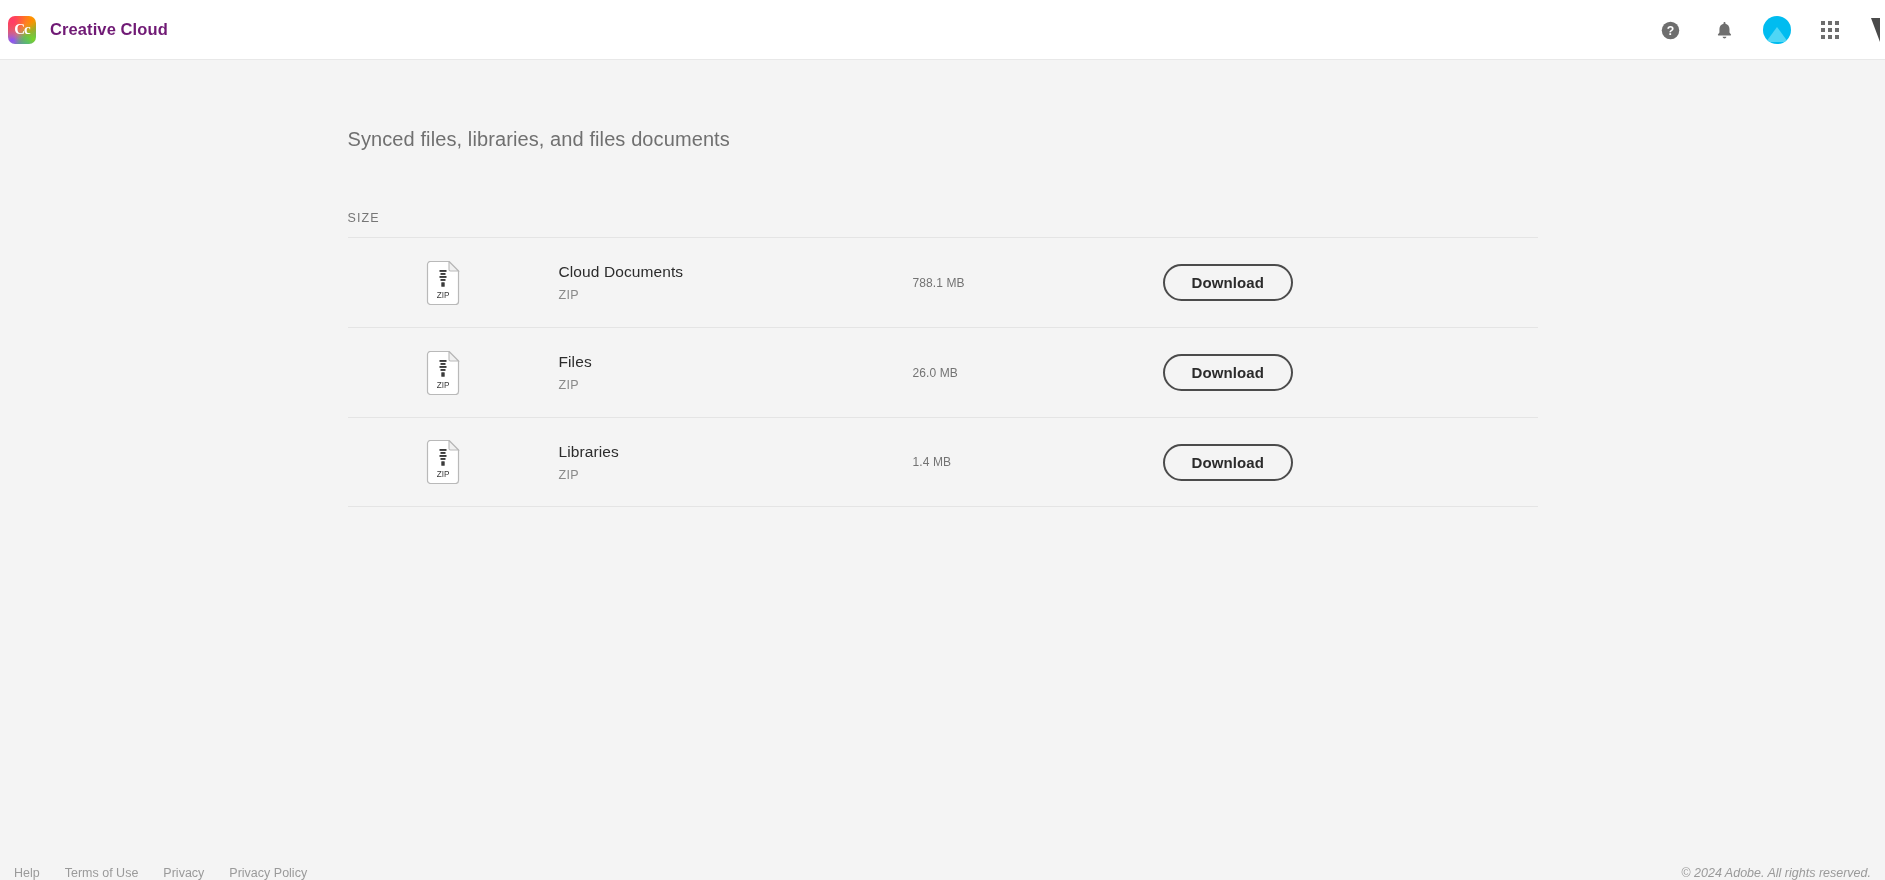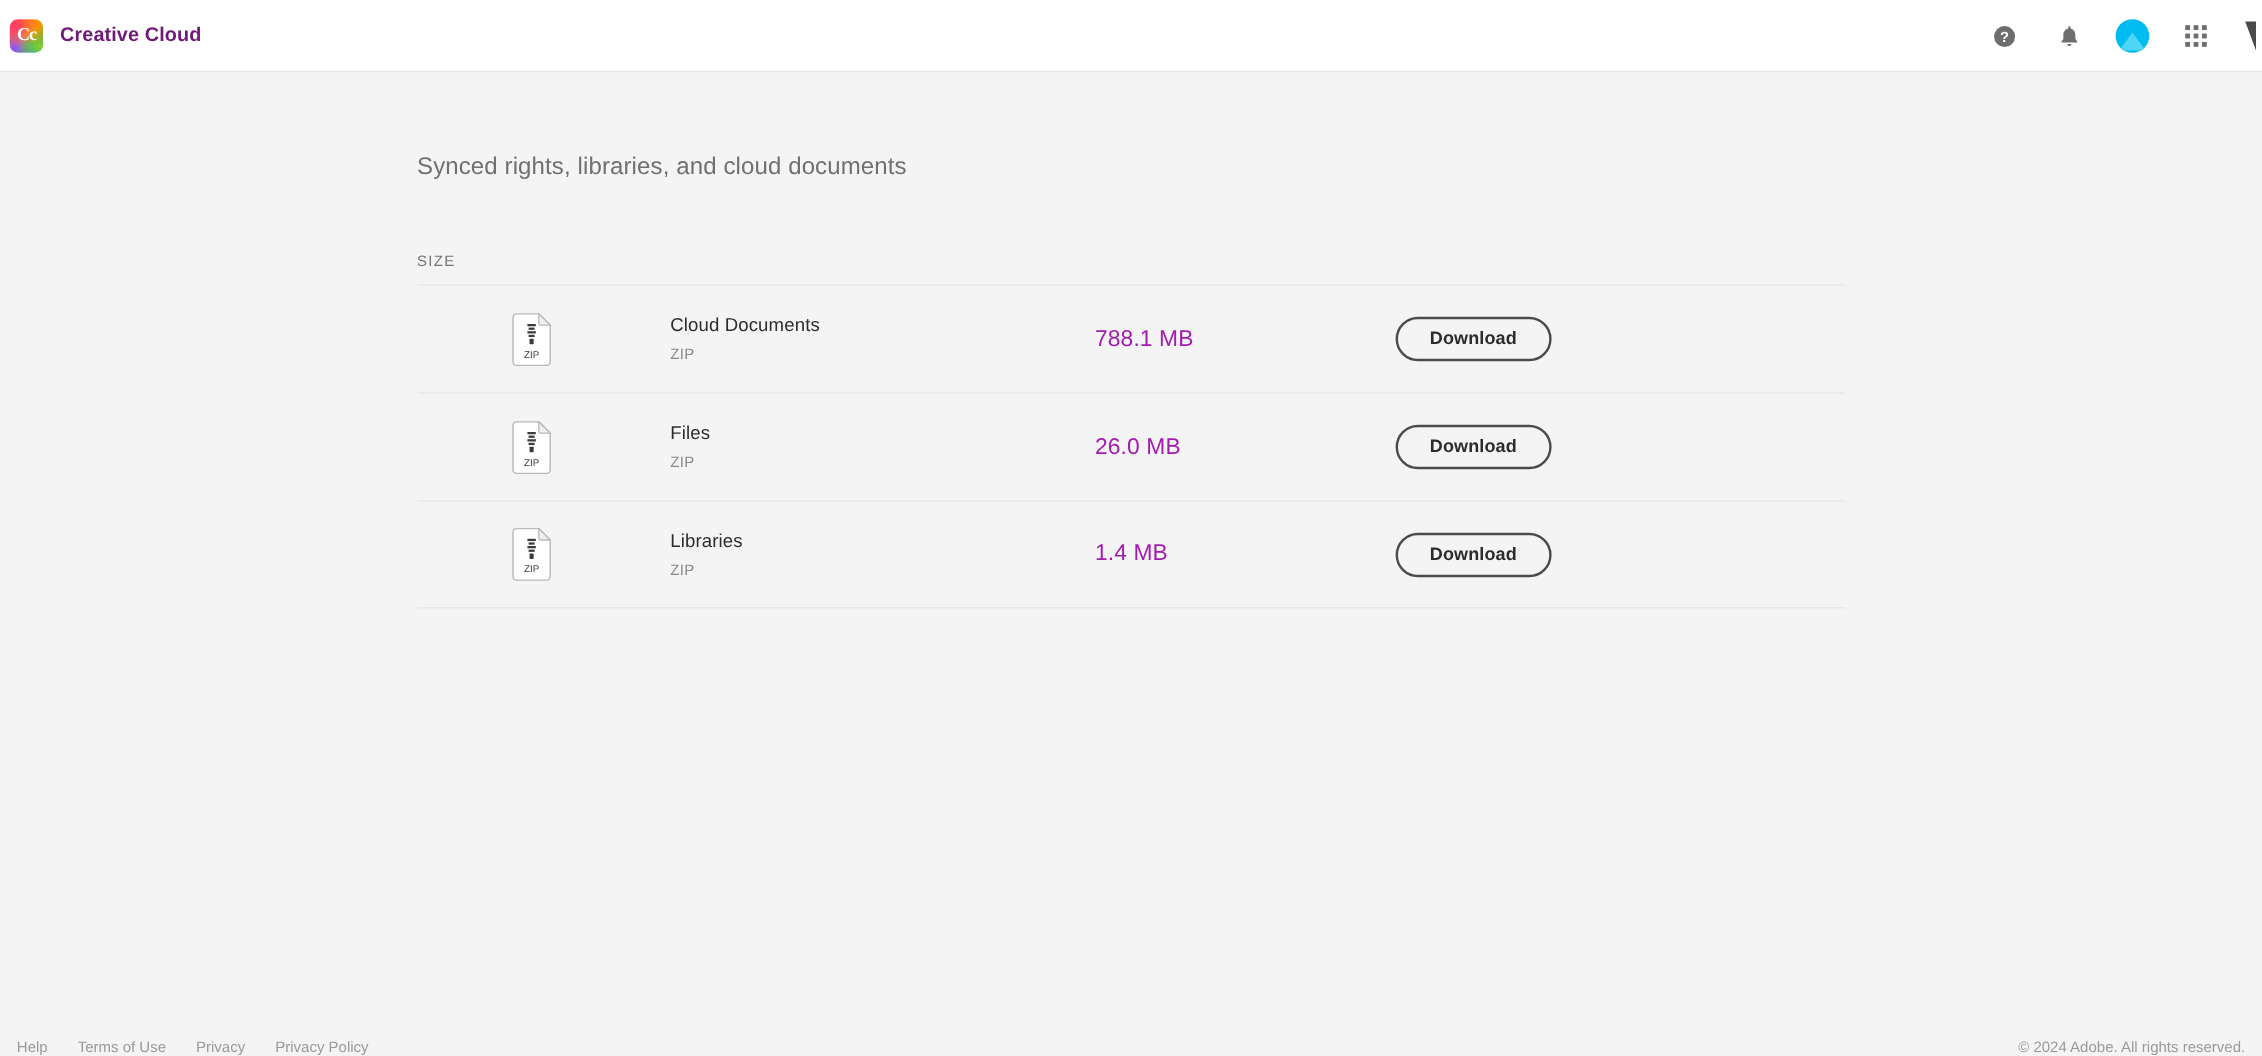--- a/index.html
+++ b/index.html
@@ -208,22 +208,22 @@
     letter-spacing: 0.1px;
   }
   .file-type {
     font-size: 12.5px;
     color: #8a8a8a;
     letter-spacing: 0.3px;
   }
 
   .cell-size {
     width: 250px;
-    font-size: 19px;
-    color: #a21caf;
+    font-size: 12px;
+    color: #737373;
     letter-spacing: 0.1px;
   }
 
   .cell-action {
     flex: 1;
     display: flex;
     align-items: center;
     padding-left: 0;
   }
 
@@ -251,21 +251,21 @@
     display: flex;
     align-items: center;
     justify-content: space-between;
     padding: 0 14px;
     font-size: 12.5px;
     color: #9a9a9a;
     overflow: hidden;
   }
   .footer-left { display: flex; gap: 25px; justify-content: flex-end; }
   .footer-left span { cursor: pointer; white-space: nowrap; }
-  .footer-right { white-space: nowrap; }
+  .footer-right { white-space: nowrap; font-style: italic; }
 </style>
 </head>
 <body>
 
 <div class="topbar">
 
   <div class="brand">
     <div class="cc-logo">
       <span class="cc-mark">Cc</span>
     </div>
@@ -310,21 +310,21 @@
         <path d="M17 1 L29 25 L24 25 L21.5 18.6 L17.4 18.6 L19.8 12.8 L16.2 5.2 Z" fill="#4a4a4a"></path>
       </svg>
     </div>
 
   </div>
 </div>
 
 <div class="content">
   <div class="inner">
 
-    <div class="page-subtitle">Synced rights, libraries, and cloud documents</div>
+    <div class="page-subtitle">Synced files, libraries, and files documents</div>
 
     <div class="table">
 
       <div class="thead">
         <div class="col-size th">SIZE</div>
         <div class="col-action th"></div>
       </div>
 
       <div id="rows">
           <div class="row">

